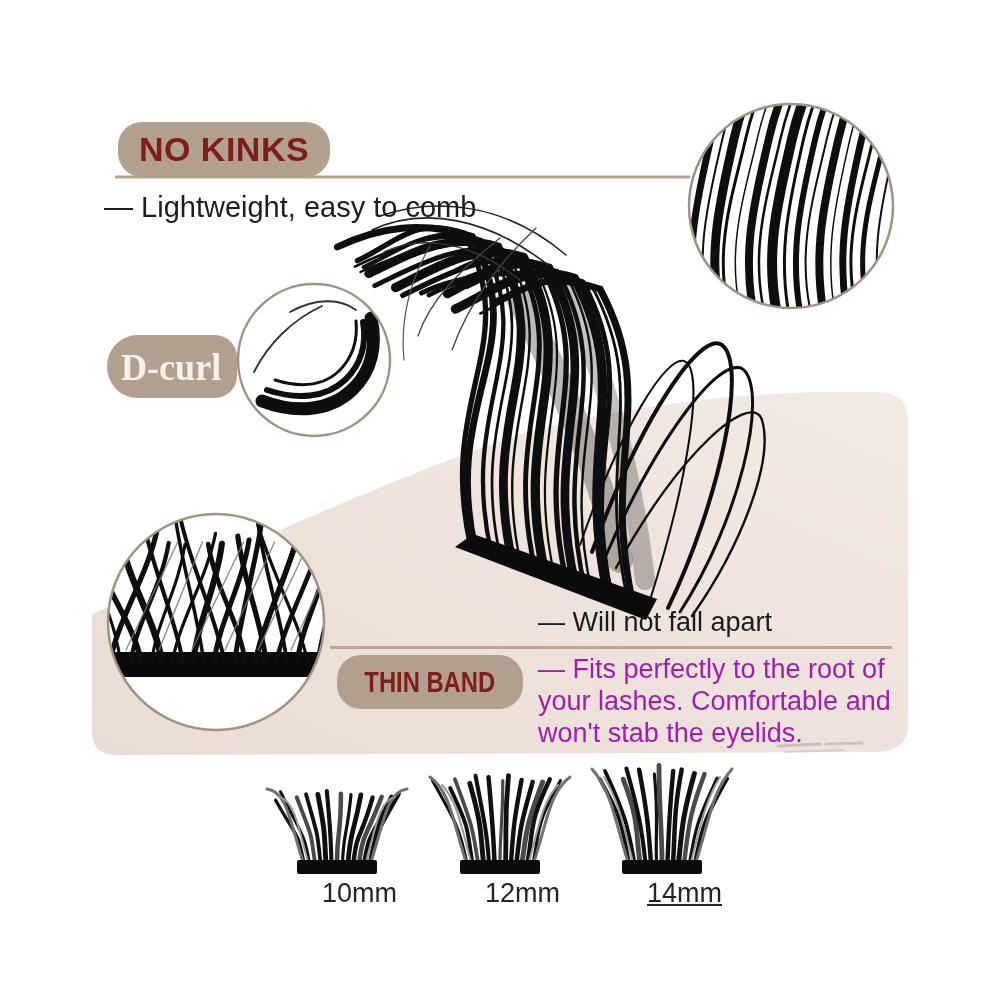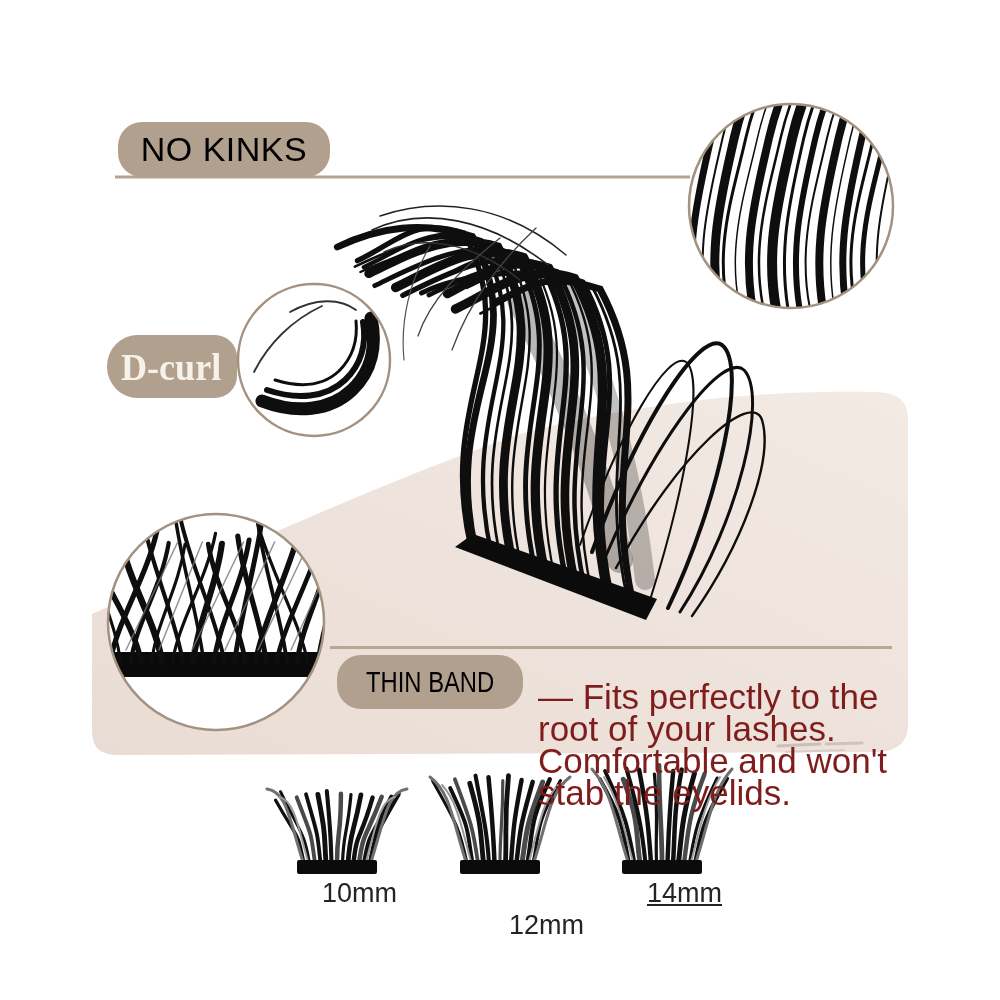--- a/index.html
+++ b/index.html
@@ -2,37 +2,37 @@
 <html><head>
 <meta charset="utf-8">
 <style>
   html,body{margin:0;padding:0;background:#ffffff;}
   .canvas{position:relative;width:1000px;height:1000px;background:#ffffff;overflow:hidden;
           font-family:"Liberation Sans",sans-serif;}
   .layer-under{position:absolute;inset:0;z-index:1;}
   svg.scene{position:absolute;left:0;top:0;z-index:2;}
   .layer-over{position:absolute;inset:0;z-index:3;pointer-events:none;}
   .abs{position:absolute;}
-  .tan-box{background:#b2a08f;color:#000000;display:flex;align-items:center;justify-content:center;
-           font-weight:normal;border-radius:24px;}
+  .tan-box{background:#b2a08f;color:#7f1d1d;display:flex;align-items:center;justify-content:center;
+           font-weight:bold;border-radius:24px;}
   .no-kinks-box{left:118px;top:122px;width:212px;height:55px;font-size:34px;letter-spacing:.5px;}
   .nk-desc{left:104px;top:191px;font-size:29px;color:#1d1d1d;white-space:nowrap;}
   .dcurl-pill{left:107px;top:335px;width:130px;height:63px;background:#b2a08f;
               border-radius:31px 22px 22px 31px;}
   .dcurl-text{left:121px;top:337px;width:116px;height:60px;display:flex;align-items:center;
               font-family:"Liberation Serif",serif;font-weight:bold;font-size:38px;color:#f6f2ea;
               transform:scaleX(.95);transform-origin:left center;}
   .hb-box{left:337px;top:604px;width:186px;height:39px;}
   .tb-box{left:337px;top:655px;width:186px;height:54px;}
   .cond{font-size:29px;transform:scaleX(.82);letter-spacing:0;}
   .hb-desc{left:538px;top:607px;font-size:27px;color:#1b1b1b;white-space:nowrap;}
-  .tb-desc{left:538px;top:653px;width:400px;font-size:35px;line-height:32px;color:#7f1d1d;margin-top:28px;}
+  .tb-desc{left:538px;top:653px;width:400px;font-size:27px;line-height:32px;color:#a21caf;}
   .sep-line{left:330px;top:646px;width:562px;height:3px;background:#b9a795;}
   .size-label{top:878px;width:120px;text-align:right;font-size:27px;color:#242424;}
-  .sz-0{left:277px;} .sz-1{left:464px;margin-top:32px;} .sz-2{left:602px;text-decoration:underline;}
+  .sz-0{left:277px;} .sz-1{left:440px;} .sz-2{left:602px;text-decoration:underline;}
 </style>
 </head>
 <body>
 
 <div class="canvas">
 
   <div class="layer-under">
     <div class="abs dcurl-pill"></div>
   </div>
 
@@ -227,23 +227,25 @@
         <path d="M778 746 L820 744" fill="none" stroke="#a39d98" stroke-width="3" stroke-linecap="round" opacity="0.5"></path>
         <path d="M826 744 L862 743" fill="none" stroke="#a39d98" stroke-width="3" stroke-linecap="round" opacity="0.45"></path>
         <path d="M786 752 L844 750" fill="none" stroke="#b5b0ab" stroke-width="2" stroke-linecap="round" opacity="0.4"></path>
       </g>
   </svg>
 
   <div class="layer-over">
     <div class="abs tan-box no-kinks-box">
       <span>NO KINKS</span>
     </div>
+    <div class="abs nk-desc">— Lightweight, easy to comb</div>
 
     <div class="abs dcurl-text">D-curl</div>
 
+    <div class="abs hb-desc">— Will not fall apart</div>
 
     <div class="abs sep-line"></div>
 
     <div class="abs tan-box tb-box">
       <span class="cond">THIN BAND</span>
     </div>
     <div class="abs tb-desc">— Fits perfectly to the root of your lashes. Comfortable and won't stab the eyelids.</div>
 
     <div class="abs size-label sz-0">10mm</div>
     <div class="abs size-label sz-1">12mm</div>

